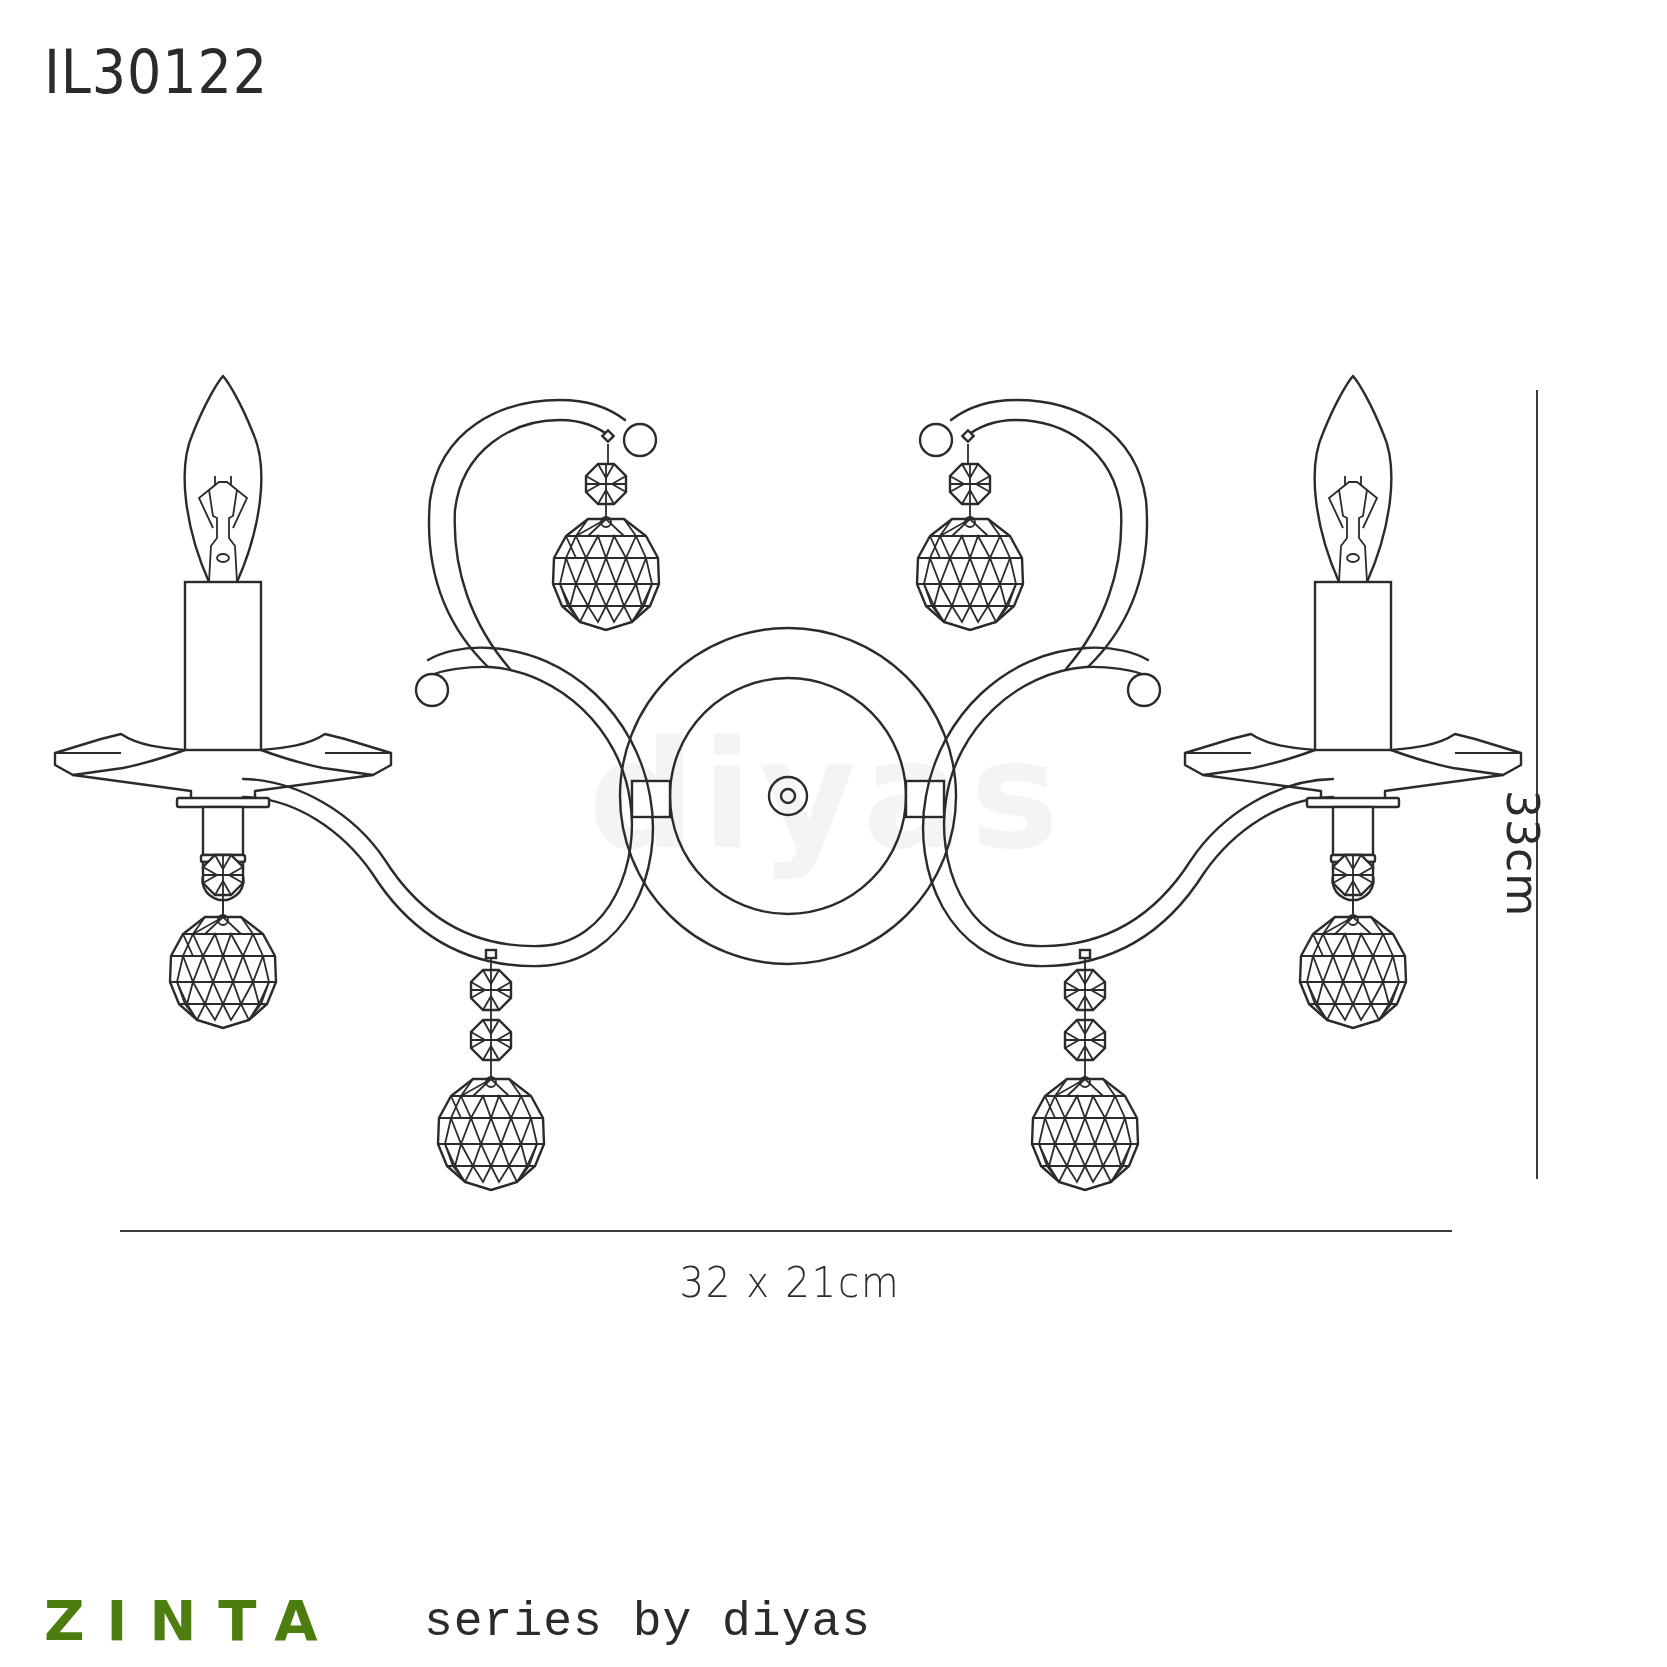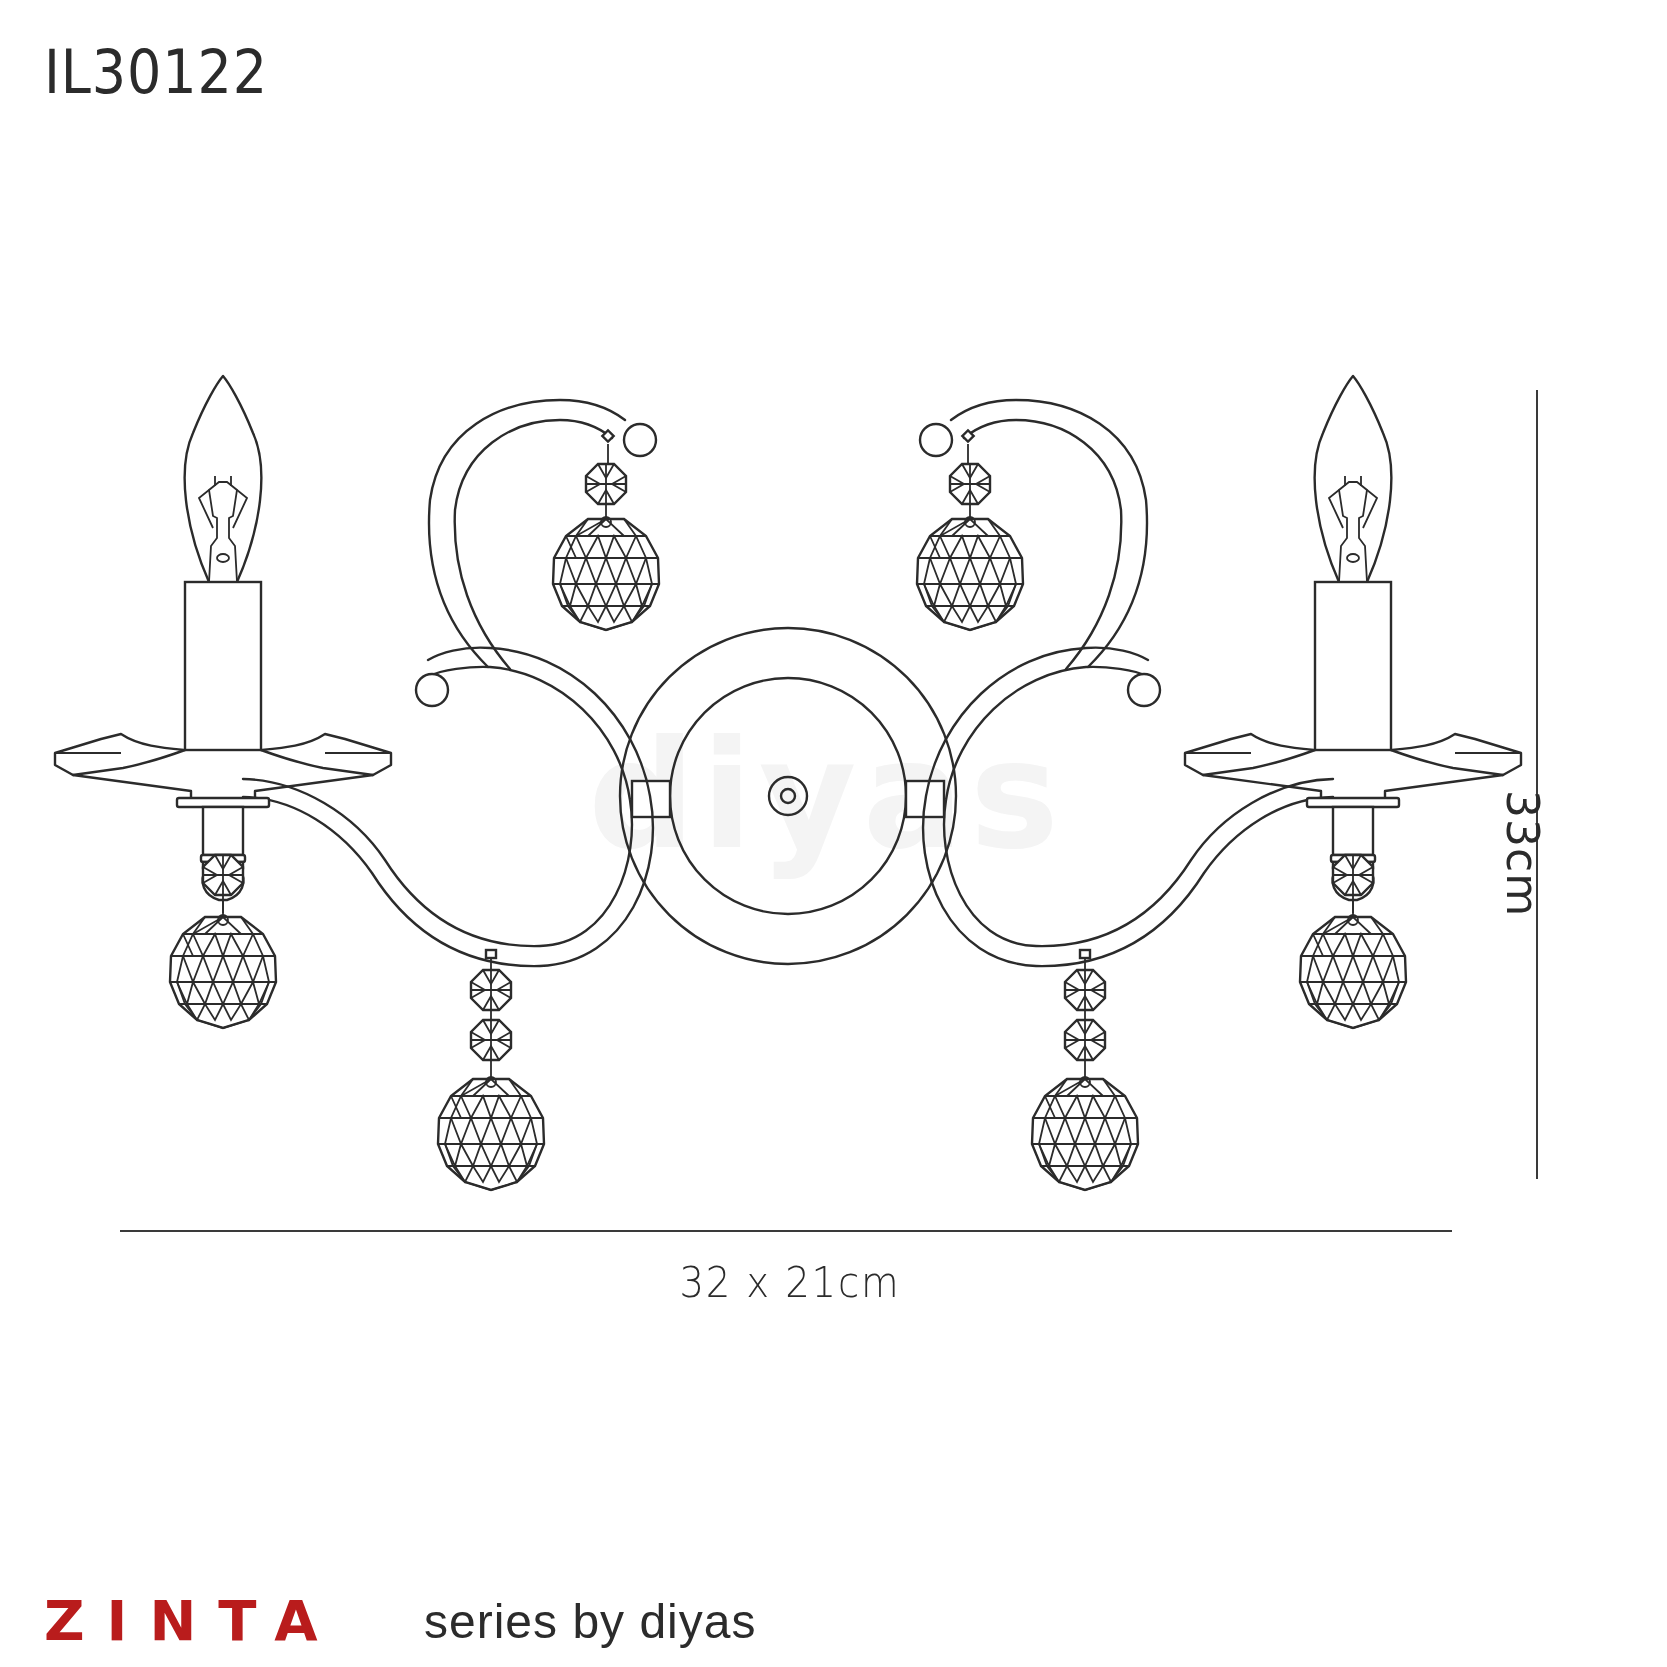--- a/index.html
+++ b/index.html
@@ -1,22 +1,22 @@
 <!DOCTYPE html>
 <html><head>
 <meta charset="utf-8">
 <style>
   html, body { margin: 0; padding: 0; background: #ffffff; }
   body { width: 1667px; height: 1667px; position: relative; overflow: hidden; font-family: "DejaVu Sans", sans-serif; color: #2b2b2b; }
   .code { position: absolute; left: 44px; top: 42px; font-family: "DejaVu Sans", sans-serif; font-size: 60px; font-weight: 400; letter-spacing: 1px; color: #2b2b2b; line-height: 1; transform: scaleX(0.9); transform-origin: left top; }
   .drawing { position: absolute; left: 0; top: 0; width: 1667px; height: 1667px; }
   .dim-h-label { position: absolute; left: 0; width: 1580px; top: 1258px; text-align: center; font-family: "DejaVu Sans", sans-serif; font-size: 42px; font-weight: 300; color: #2b2b2b; letter-spacing: 2px; transform: scaleX(0.92); transform-origin: 790px 0; }
   .dim-v-label { position: absolute; left: 1548px; top: 790px; font-family: "DejaVu Sans", sans-serif; font-size: 44px; color: #2b2b2b; transform: rotate(90deg); transform-origin: left top; white-space: nowrap; letter-spacing: 1px; }
-  .series-name { position: absolute; left: 44px; top: 1593px; font-family: "DejaVu Sans", sans-serif; font-size: 56px; font-weight: 700; letter-spacing: 22px; color: #b91c1c; line-height: 1; }
-  .series-by { position: absolute; left: 424px; top: 1598px; font-family: Liberation Sans, sans-serif; font-size: 48px; color: #2b2b2b; line-height: 1; letter-spacing: 1px; }
+  .series-name { position: absolute; left: 44px; top: 1593px; font-family: "DejaVu Sans", sans-serif; font-size: 56px; font-weight: 700; letter-spacing: 22px; color: #4d7c0f; line-height: 1; }
+  .series-by { position: absolute; left: 424px; top: 1598px; font-family: Liberation Mono, monospace; font-size: 48px; color: #2b2b2b; line-height: 1; letter-spacing: 1px; }
   .watermark { position: absolute; left: 588px; top: 720px; font-family: "DejaVu Sans", sans-serif; font-size: 150px; font-weight: 700; color: #f4f4f4; letter-spacing: 6px; line-height: 1; pointer-events: none; }
   svg .ln { fill: none; stroke: #2b2b2b; stroke-width: 2.4; stroke-linejoin: round; stroke-linecap: round; }
   svg .thin { fill: none; stroke: #2b2b2b; stroke-width: 1.8; }
   svg .dim { fill: none; stroke: #3a3a3a; stroke-width: 2; }
   svg .wf { fill: #ffffff; stroke: #2b2b2b; stroke-width: 2.4; }
 </style>
 </head>
 <body>
 
 <div class="watermark">diyas</div>

